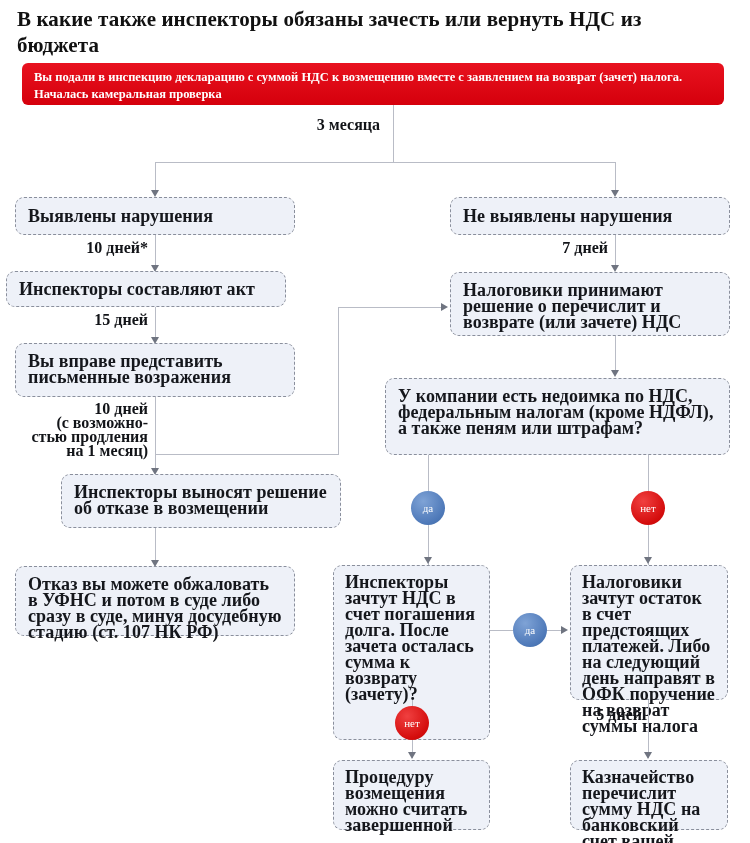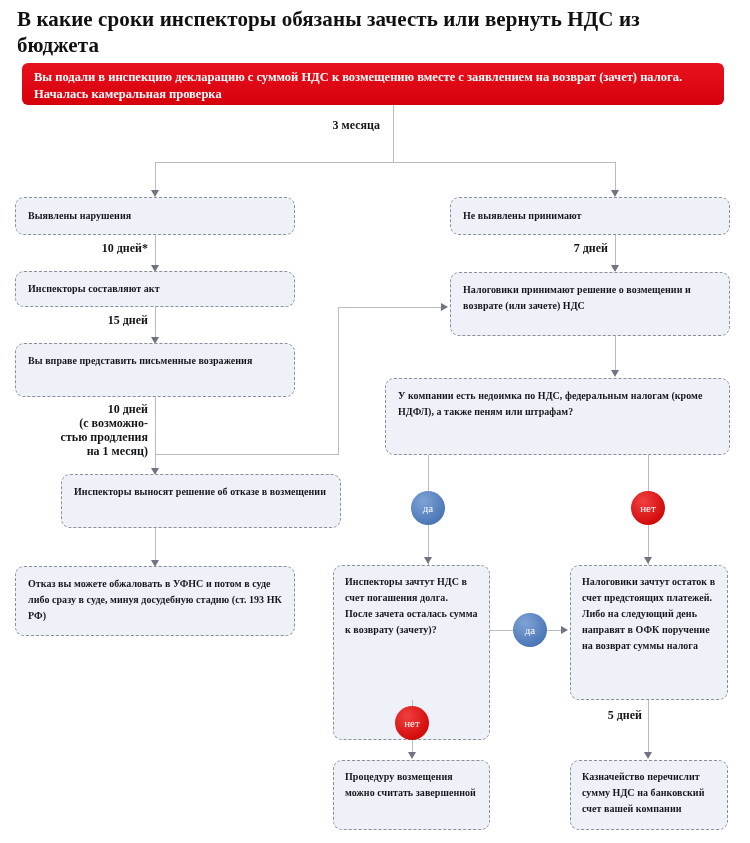--- a/index.html
+++ b/index.html
@@ -52,21 +52,21 @@
   
   .box {
     position: absolute;
     box-sizing: border-box;
     background: #eef1f8;
     border: 1px dashed #8a8f9c;
     border-radius: 9px;
     color: #15171c;
     font-family: "Liberation Serif", "DejaVu Serif", serif;
     font-weight: bold;
-    font-size: 10px;
+    font-size: 18px;
     line-height: 16px;
     padding: 9px 12px;
     letter-spacing: 0.05px;
   }
   .box.tight { padding: 8px 11px; }
 
   
   .vline {
     position: absolute;
     width: 0;
@@ -90,21 +90,21 @@
     border-top: 4.5px solid transparent;
     border-bottom: 4.5px solid transparent;
     border-left: 7px solid #6f7480;
   }
 
   
   .dur {
     position: absolute;
     font-family: "Liberation Serif", "DejaVu Serif", serif;
     font-weight: bold;
-    font-size: 12px;
+    font-size: 16px;
     line-height: 14px;
     color: #121418;
     text-align: right;
     white-space: pre-line;
   }
 
   
   .badge {
     position: absolute;
     width: 34px; height: 34px;
@@ -125,48 +125,48 @@
   .badge.no {
     background: #e01b1b;
     background: radial-gradient(circle at 36% 30%, #f04040 0%, #d40c0c 70%, #b80808 100%);
   }
 </style>
 </head>
 <body>
 
 <div id="page">
 
-  <div class="title">В какие сроки инспекторы обязаны зачесть или вернуть НДС из бюджета</div>
+  <div class="title">В какие также инспекторы обязаны зачесть или вернуть НДС из бюджета</div>
 
   <div class="banner">Вы подали в инспекцию декларацию с суммой НДС к возмещению вместе с заявлением на возврат (зачет) налога. Началась камеральная проверка</div>
 
   <div class="vline" style="left:393px; top:105px; height:57px;"></div>
   <div class="dur" style="left:285px; top:118px; width:95px;">3 месяца</div>
 
   <div class="hline" style="left:155px; top:162px; width:460px;"></div>
 
   <div class="vline" style="left:155px; top:162px; height:30px;"></div>
   <div class="arrow-down" style="left:151px; top:190px;"></div>
 
   <div class="vline" style="left:615px; top:162px; height:30px;"></div>
   <div class="arrow-down" style="left:611px; top:190px;"></div>
 
   <div class="box" style="left:15px; top:197px; width:280px; height:38px; padding-top:10px;">Выявлены нарушения</div>
-  <div class="box" style="left:450px; top:197px; width:280px; height:38px; padding-top:10px;">Не выявлены принимают</div>
+  <div class="box" style="left:450px; top:197px; width:280px; height:38px; padding-top:10px;">Не выявлены нарушения</div>
 
   <div class="vline" style="left:155px; top:235px; height:32px;"></div>
   <div class="arrow-down" style="left:151px; top:265px;"></div>
   <div class="dur" style="left:60px; top:241px; width:88px;">10 дней*</div>
 
   <div class="vline" style="left:615px; top:235px; height:32px;"></div>
   <div class="arrow-down" style="left:611px; top:265px;"></div>
   <div class="dur" style="left:520px; top:241px; width:88px;">7 дней</div>
 
-  <div class="box" style="left:15px; top:271px; width:280px; height:36px; padding-top:9px;">Инспекторы составляют акт</div>
-  <div class="box" style="left:450px; top:272px; width:280px; height:64px;">Налоговики принимают решение о возмещении и возврате (или зачете) НДС</div>
+  <div class="box" style="left:6px; top:271px; width:280px; height:36px; padding-top:9px;">Инспекторы составляют акт</div>
+  <div class="box" style="left:450px; top:272px; width:280px; height:64px;">Налоговики принимают решение о перечислит и возврате (или зачете) НДС</div>
 
   <div class="vline" style="left:155px; top:307px; height:32px;"></div>
   <div class="arrow-down" style="left:151px; top:337px;"></div>
   <div class="dur" style="left:62px; top:313px; width:86px;">15 дней</div>
 
   <div class="box" style="left:15px; top:343px; width:280px; height:54px;">Вы вправе представить письменные возражения</div>
 
   <div class="vline" style="left:155px; top:397px; height:73px;"></div>
   <div class="arrow-down" style="left:151px; top:468px;"></div>
   <div class="dur" style="left:28px; top:402px; width:120px;">10 дней
@@ -182,21 +182,21 @@
   <div class="vline" style="left:615px; top:336px; height:36px;"></div>
   <div class="arrow-down" style="left:611px; top:370px;"></div>
 
   <div class="box" style="left:385px; top:378px; width:345px; height:77px;">У компании есть недоимка по НДС, федеральным налогам (кроме НДФЛ), а также пеням или штрафам?</div>
 
   <div class="box" style="left:15px; top:474px; width:280px; height:54px;margin-left:46px;">Инспекторы выносят решение об отказе в возмещении</div>
 
   <div class="vline" style="left:155px; top:528px; height:34px;"></div>
   <div class="arrow-down" style="left:151px; top:560px;"></div>
 
-  <div class="box" style="left:15px; top:566px; width:280px; height:70px;">Отказ вы можете обжаловать в УФНС и потом в суде либо сразу в суде, минуя досудебную стадию (ст. 193 НК РФ)</div>
+  <div class="box" style="left:15px; top:566px; width:280px; height:70px;">Отказ вы можете обжаловать в УФНС и потом в суде либо сразу в суде, минуя досудебную стадию (ст. 107 НК РФ)</div>
 
   <div class="vline" style="left:428px; top:455px; height:110px;"></div>
   <div class="badge yes" style="left:411px; top:491px;">да</div>
   <div class="arrow-down" style="left:424px; top:557px;"></div>
 
   <div class="vline" style="left:648px; top:455px; height:110px;"></div>
   <div class="badge no" style="left:631px; top:491px;">нет</div>
   <div class="arrow-down" style="left:644px; top:557px;"></div>
 
   <div class="box tight" style="left:333px; top:565px; width:157px; height:175px;">Инспекторы зачтут НДС в счет погашения долга. После зачета осталась сумма к возврату (зачету)?</div>

